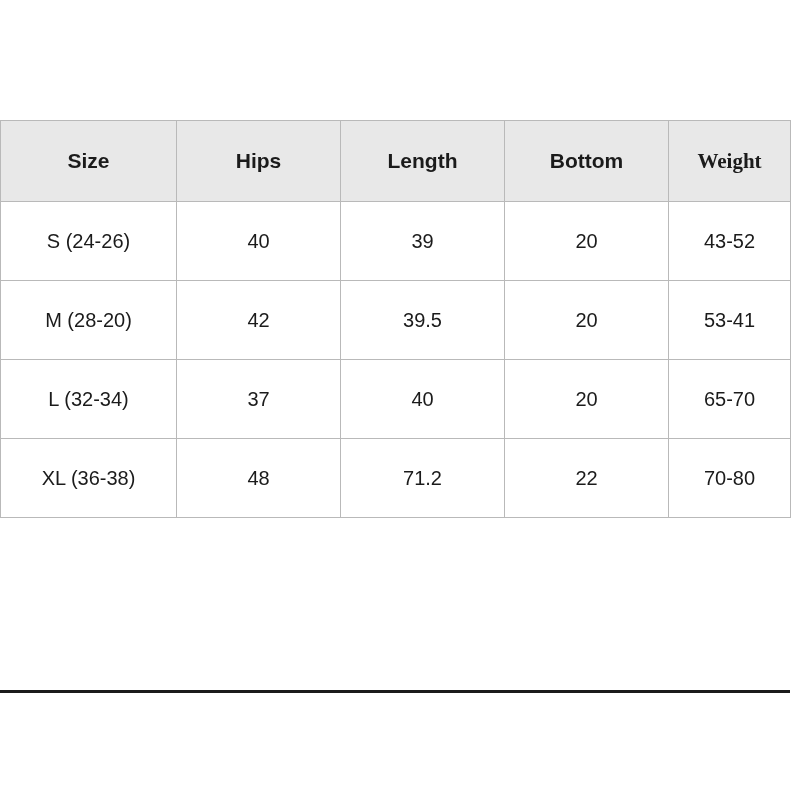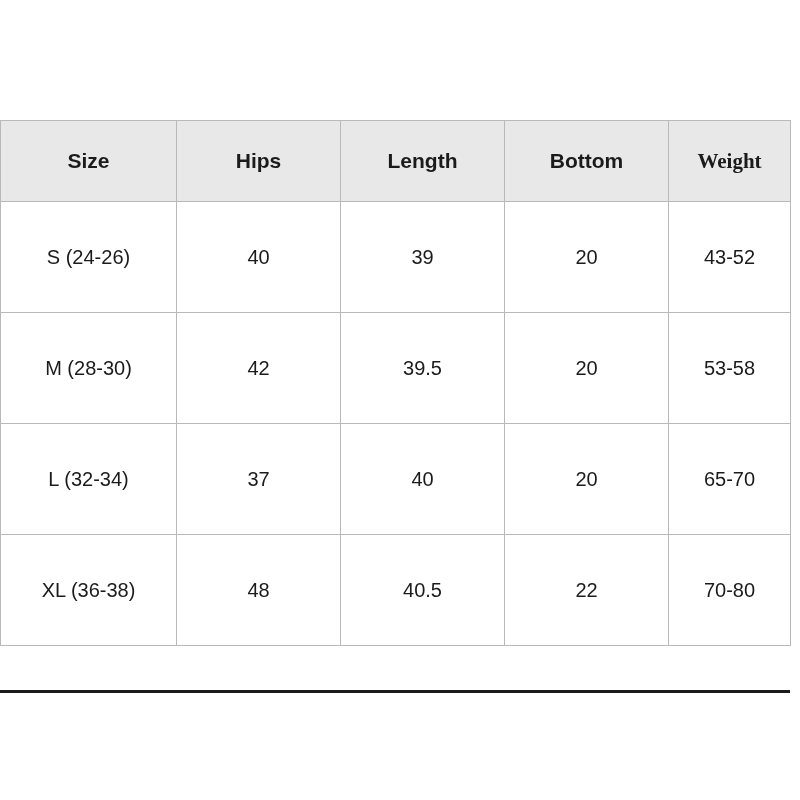--- a/index.html
+++ b/index.html
@@ -42,21 +42,21 @@
     font-size: 21px;
     font-weight: bold;
     height: 80px;
     padding: 0;
   }
   table.size-table tbody td {
     background: #ffffff;
     font-size: 20px;
     font-weight: normal;
     height: 78px;
-    padding: 16px;
+    padding: 0;
   }
   
   col.c-size    { width: 176px; }
   col.c-hips    { width: 164px; }
   col.c-length  { width: 164px; }
   col.c-bottom  { width: 164px; }
   col.c-weight  { width: 122px; }
 
   
   th.weight-head {
@@ -104,37 +104,37 @@
       </thead>
       <tbody>
         <tr>
           <td>S (24-26)</td>
           <td>40</td>
           <td>39</td>
           <td>20</td>
           <td class="weight-cell">43-52</td>
         </tr>
         <tr>
-          <td>M (28-30)</td>
+          <td>M (28-20)</td>
           <td>42</td>
           <td>39.5</td>
           <td>20</td>
-          <td class="weight-cell">53-58</td>
+          <td class="weight-cell">53-41</td>
         </tr>
         <tr>
           <td>L (32-34)</td>
           <td>37</td>
           <td>40</td>
           <td>20</td>
           <td class="weight-cell">65-70</td>
         </tr>
         <tr>
           <td>XL (36-38)</td>
           <td>48</td>
-          <td>40.5</td>
+          <td>71.2</td>
           <td>22</td>
           <td class="weight-cell">70-80</td>
         </tr>
       </tbody>
     </table>
   </div>
 
   <div class="bottom-rule"></div>
 
 </div>

